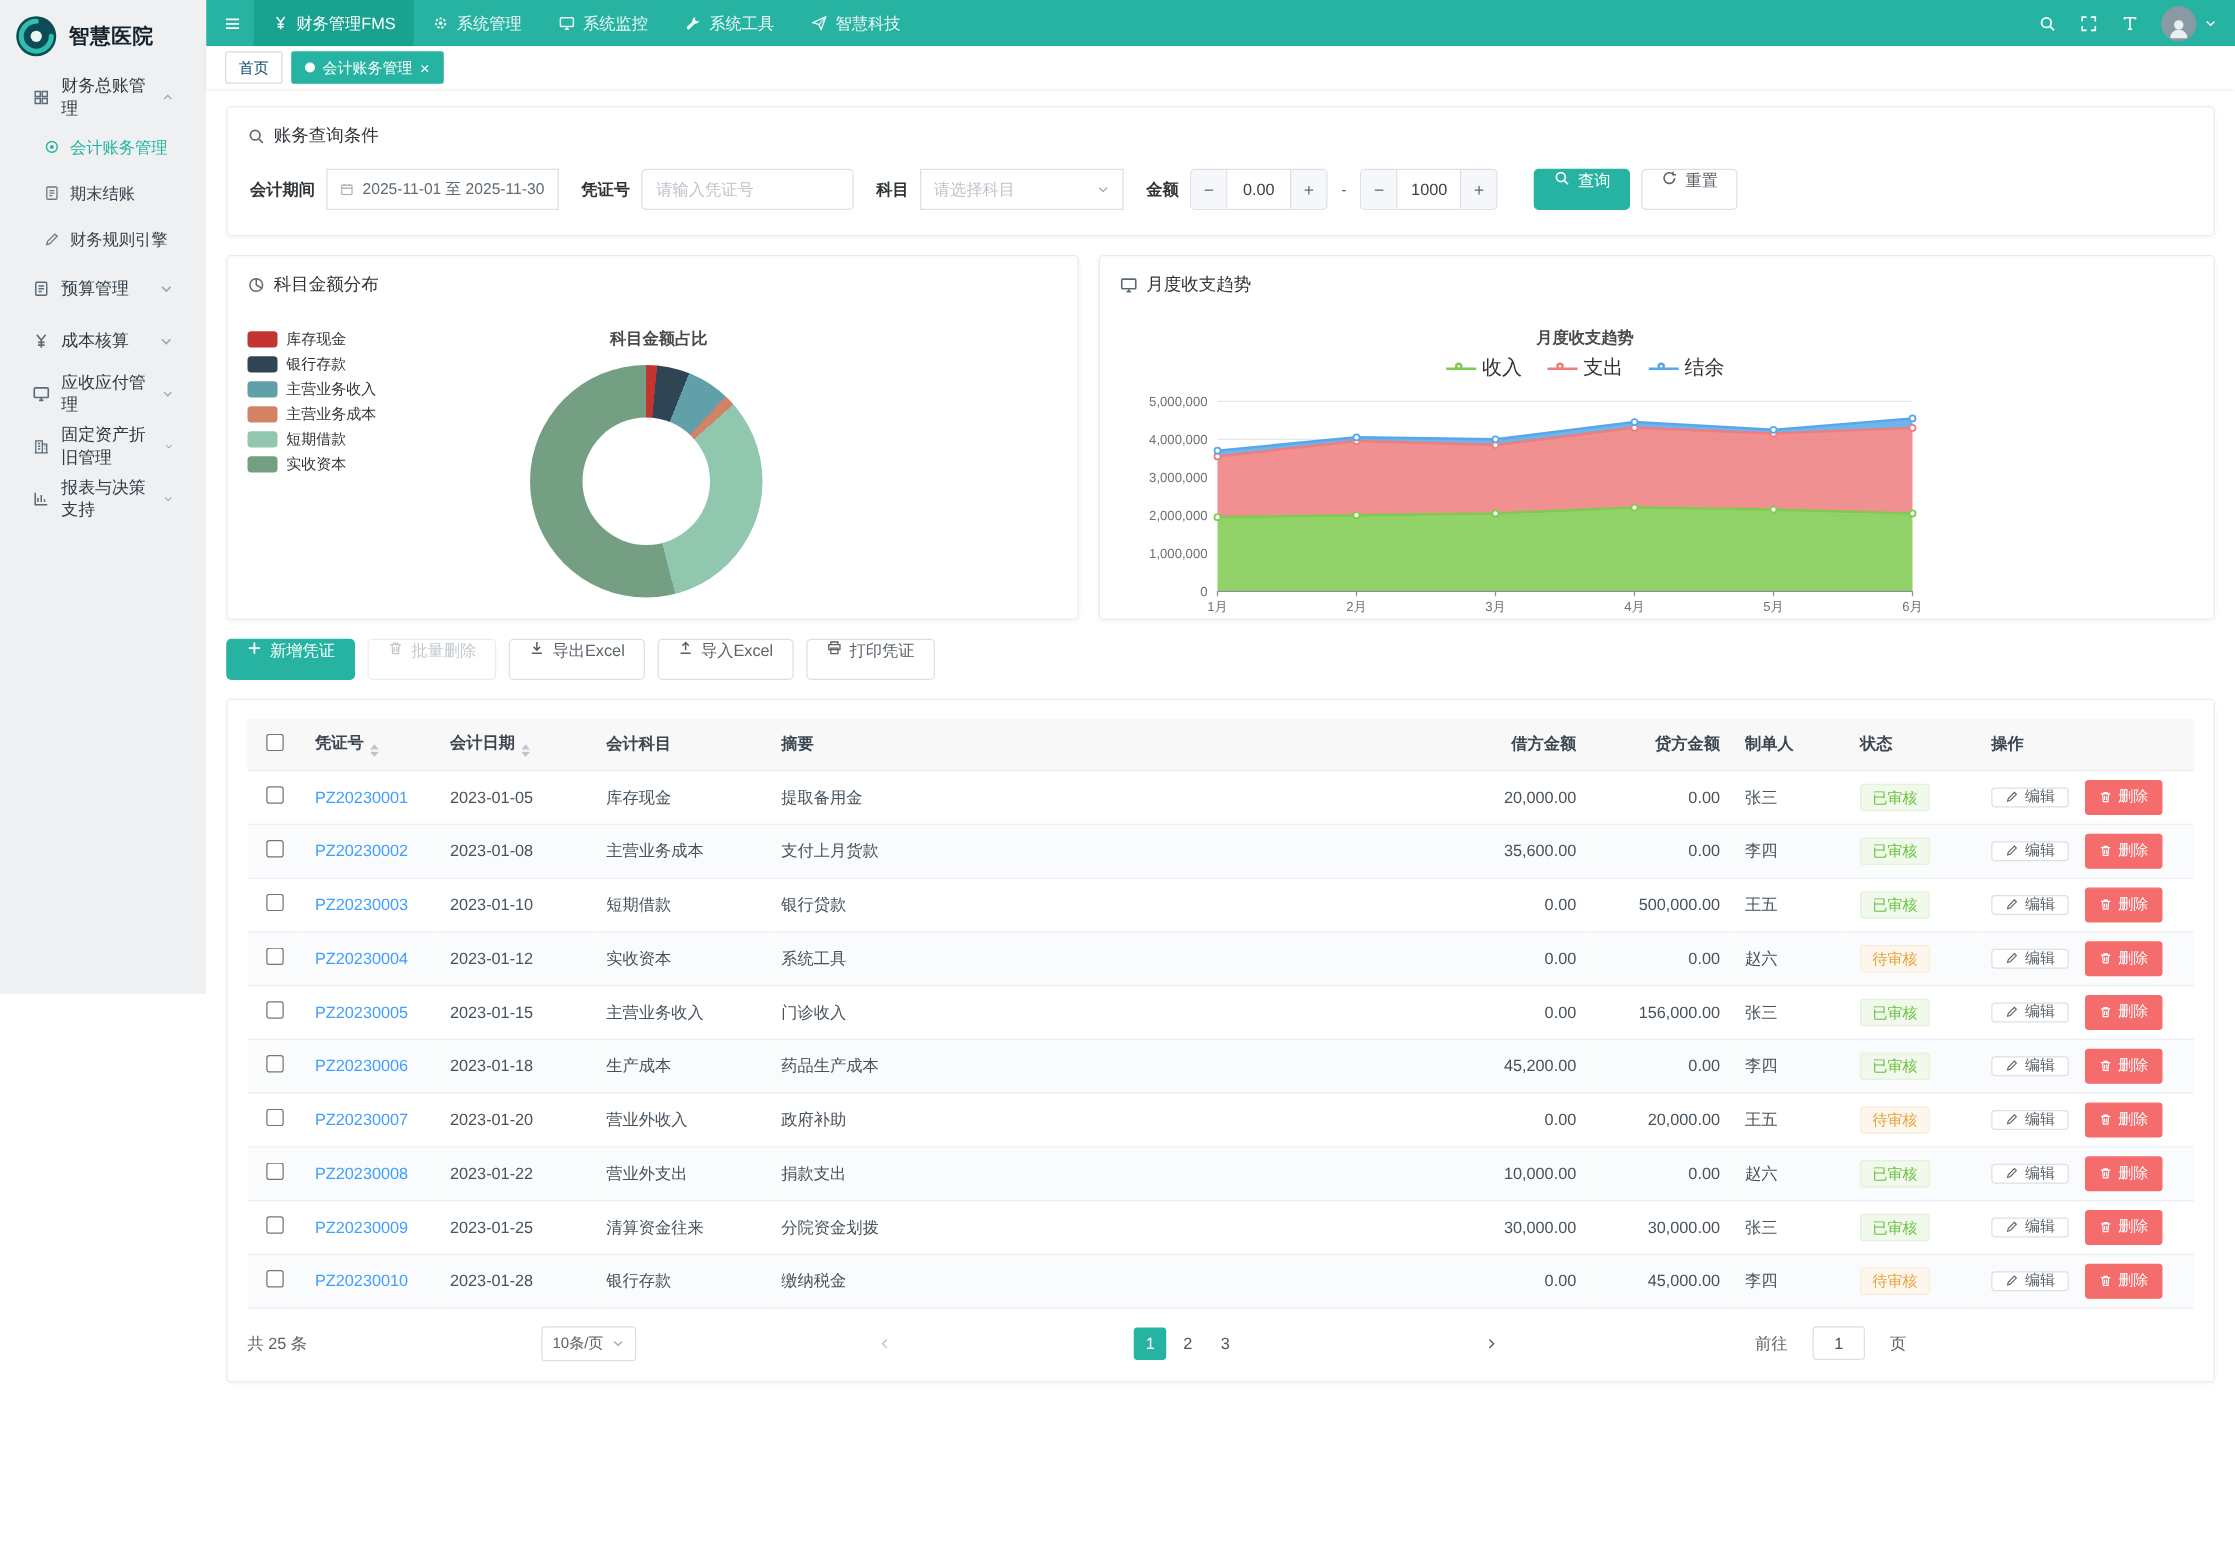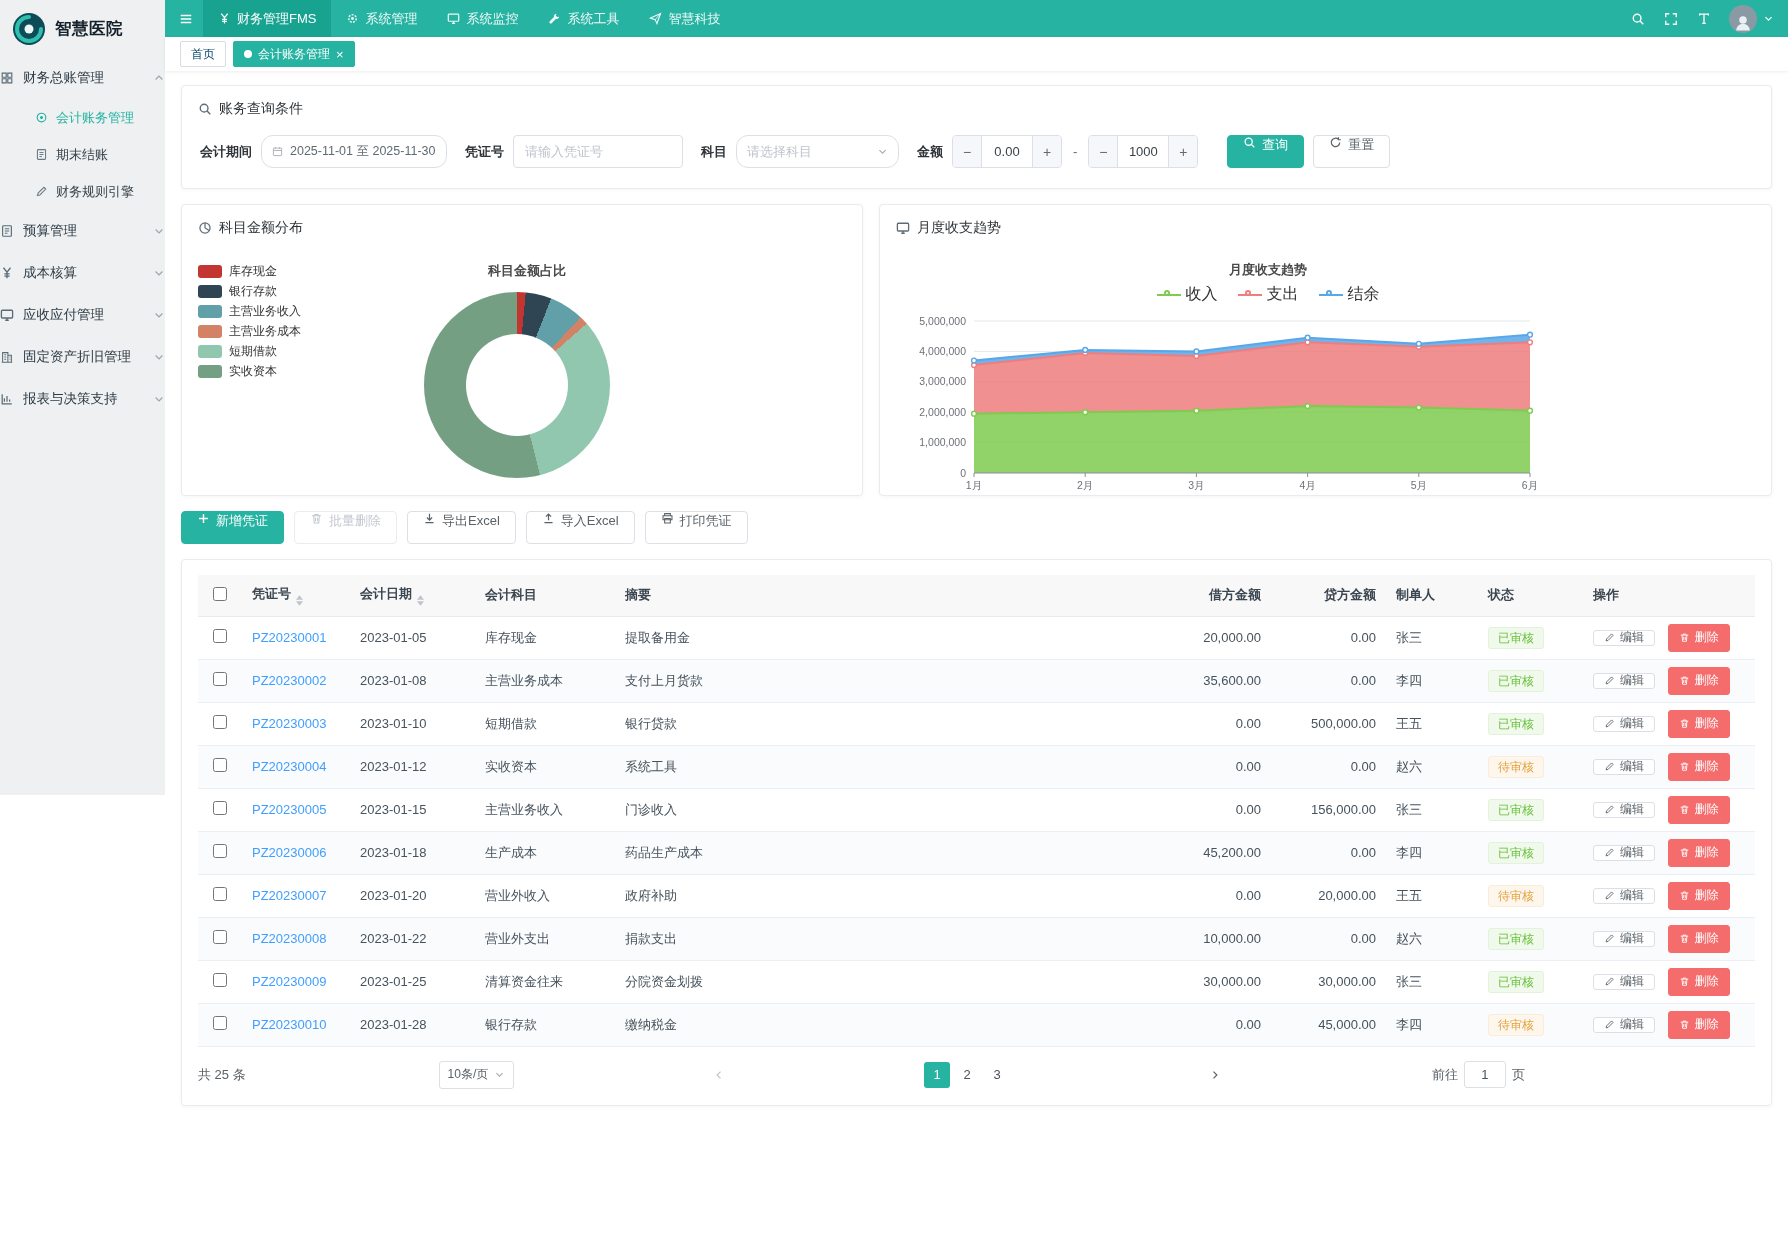--- a/index.html
+++ b/index.html
@@ -11,21 +11,21 @@
   .ic{display:inline-flex;width:14px;height:14px;flex:none}
   .ic svg{width:100%;height:100%;display:block}
   .ic.sm{width:11px;height:11px}
 
   .app{display:flex;width:1788px;height:1249px}
 
   
   .sidebar{width:165px;flex:none;background:#eef0f1;height:795px}
   .logo{height:57px;display:flex;align-items:center;gap:9px;padding:0 12px}
   .logo-text{font-size:16.5px;font-weight:bold;color:#15212b;letter-spacing:.5px;white-space:nowrap}
-  .sb-item{height:42px;display:flex;align-items:center;gap:9px;padding:0 0;font-size:13.5px;color:#2d3a45;cursor:pointer}
+  .sb-item{height:42px;display:flex;align-items:center;gap:9px;padding:0 26px;font-size:13.5px;color:#2d3a45;cursor:pointer}
   .sb-item .ic{color:#5a6b77;width:14px;height:14px}
   .chev{margin-left:auto;color:#9aa7b1;width:12px;height:12px;display:inline-flex}
   .chev svg{width:100%;height:100%}
   .chev.up svg{transform:rotate(180deg)}
   .sb-sub-item{height:37px;display:flex;align-items:center;gap:8px;padding-left:35px;font-size:13px;color:#37424c;cursor:pointer}
   .sb-sub-item .ic{width:13px;height:13px;color:#6a7a85}
   .sb-sub-item.active{color:var(--teal)}
   .sb-sub-item.active .ic{color:var(--teal)}
 
   
@@ -50,21 +50,21 @@
 
   .content{flex:1;padding:14px 16px;background:#fff;overflow:hidden}
   .card{background:#fff;border:1px solid #e8ebf0;border-radius:4px;box-shadow:0 1px 4px rgba(0,0,0,.045)}
   .card-header{height:45px;display:flex;align-items:center;gap:7px;padding:0 16px;font-size:14px;color:#2f3438}
   .card-header .ic{color:#5f6b73}
 
   
   .form-row{display:flex;align-items:center;gap:9px;padding:4px 16px 20px}
   .f-label{font-weight:bold;font-size:13px;color:#2f3438;margin-left:9px;white-space:nowrap}
   .f-label:first-child{margin-left:2px}
-  .inp{height:33px;border:1px solid #dcdfe6;border-radius:12px;background:#fff;display:flex;align-items:center;padding:0 10px;gap:7px;font-size:12.5px;color:#5f6b73;cursor:pointer}
+  .inp{height:33px;border:1px solid #dcdfe6;border-radius:0;background:#fff;display:flex;align-items:center;padding:0 10px;gap:7px;font-size:12.5px;color:#5f6b73;cursor:pointer}
   .date-inp{width:186px}
   .date-inp .ic{color:#a8abb2}
   .text-inp{height:33px;width:170px;border:1px solid #dcdfe6;border-radius:4px;padding:0 11px;font-size:13px;color:#5f6b73;outline:none;font-family:inherit;background:#fff}
   .text-inp::placeholder{color:#bfc4cc}
   .select-inp{width:163px;justify-content:space-between}
   .select-inp .ph{color:#bfc4cc;font-size:13px}
   .select-inp .ic{color:#a8abb2}
   .stepper{display:flex;align-items:stretch;height:33px;border:1px solid #dcdfe6;border-radius:4px;overflow:hidden;background:#fff}
   .stepper button{width:29px;border:none;background:#f5f7fa;color:#5f6b73;font-size:14px;cursor:pointer;font-family:inherit}
   .stepper button:first-child{border-right:1px solid #dcdfe6}
@@ -128,21 +128,21 @@
   
   .pagination{display:flex;align-items:center;justify-content:space-between;gap:9px;padding:14px 230px 6px 0;font-size:13px;color:#5a6268}
   .pg-size{height:28px;border:1px solid #dcdfe6;border-radius:3px;display:inline-flex;align-items:center;gap:6px;padding:0 8px;font-size:12px;color:#5a6268;cursor:pointer}
   .pg-size .ic{color:#a8abb2}
   .pg-btn{width:24px;height:28px;display:inline-flex;align-items:center;justify-content:center;cursor:pointer;color:#5a6268}
   .pg-btn.prev{color:#c0c4cc}
   .pg-btn .ic{width:12px;height:12px}
   .pg-pages{display:inline-flex;gap:4px}
   .pg-num{min-width:26px;height:26px;display:inline-flex;align-items:center;justify-content:center;border-radius:3px;cursor:pointer;color:#4a545e;font-size:13px;padding:0 4px}
   .pg-num.active{background:var(--teal);color:#fff}
-  .pg-goto{display:inline-flex;align-items:center;gap:6px;margin-left:12px}
+  .pg-goto{display:inline-flex;align-items:center;gap:20px;margin-left:12px}
   .pg-input{width:42px;height:27px;border:1px solid #dcdfe6;border-radius:3px;text-align:center;font-size:13px;color:#4a545e;outline:none;font-family:inherit}
 </style>
 </head>
 <body>
 
 <div class="app">
 
   <aside class="sidebar">
     <div class="logo">
       <span class="ic" style="width:34px;height:34px">

